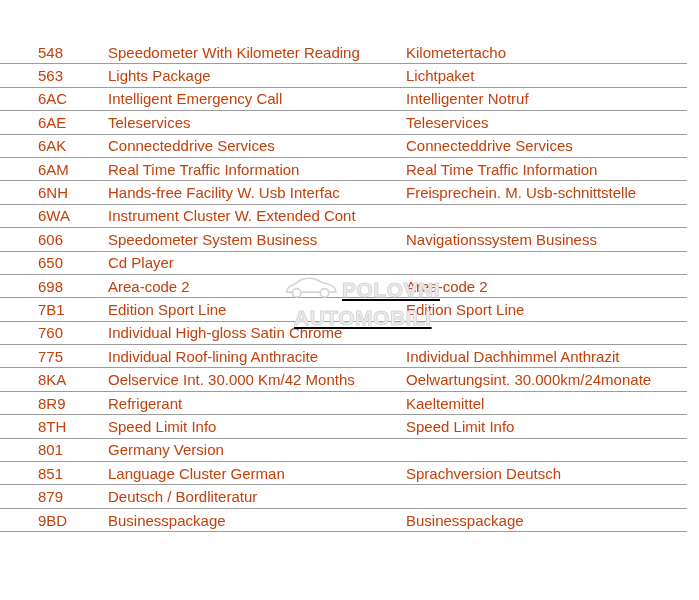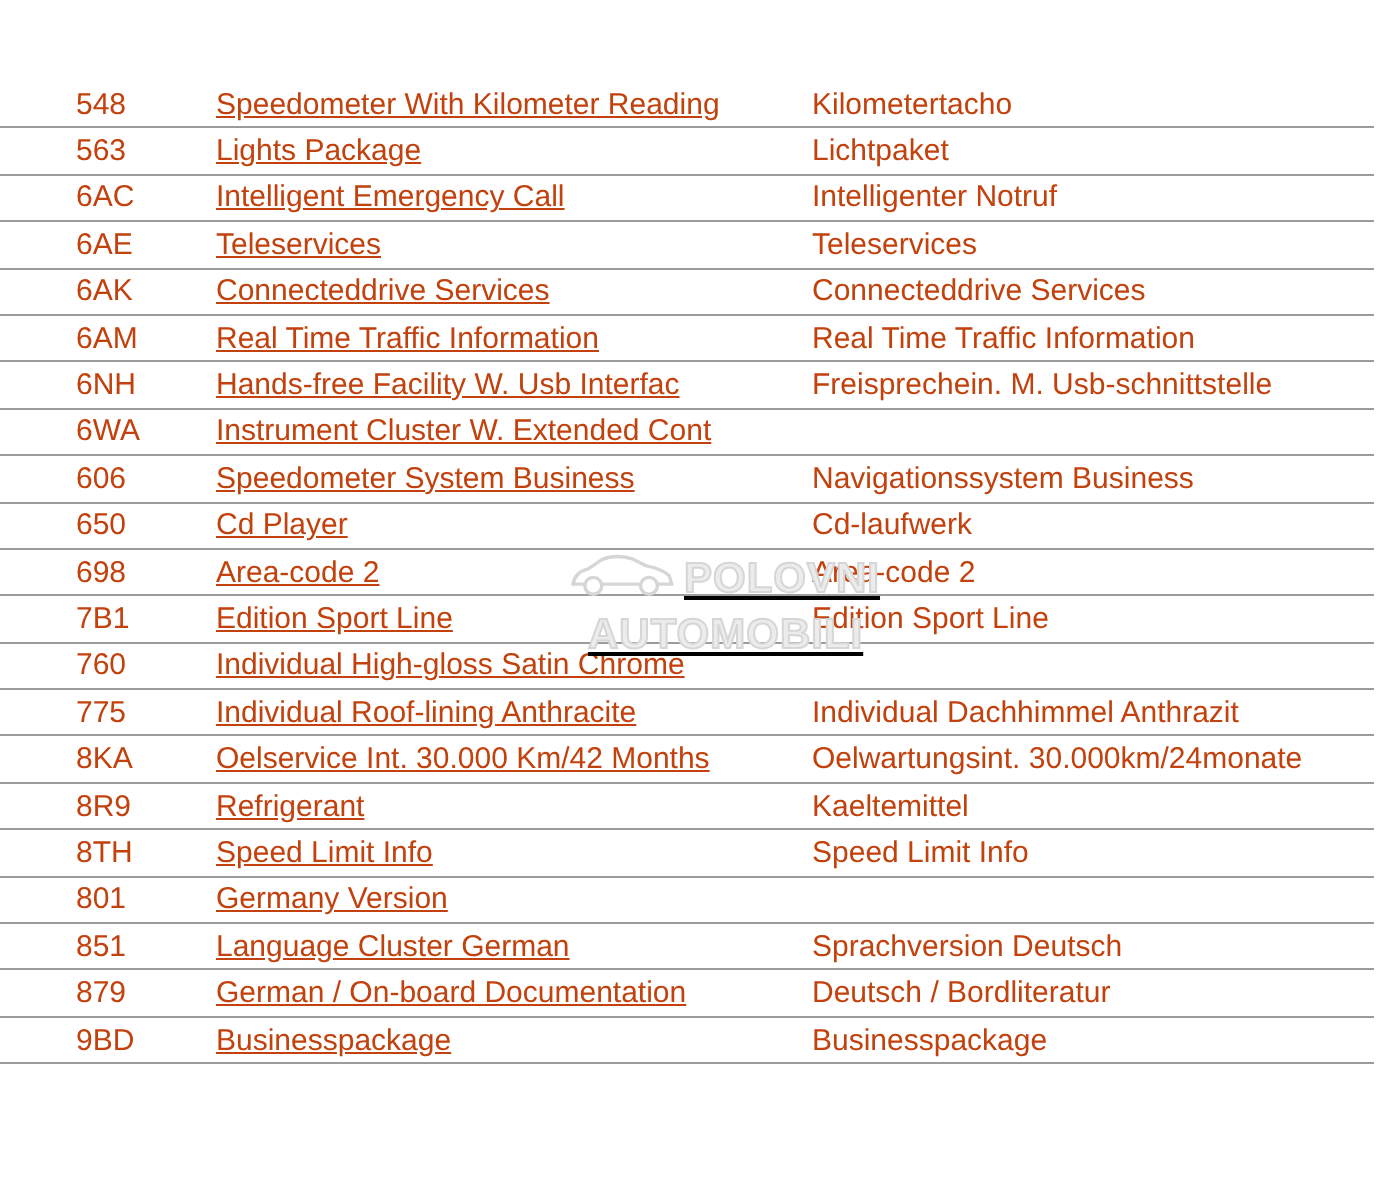--- a/index.html
+++ b/index.html
@@ -19,21 +19,21 @@
     display: flex;
     align-items: center;
     height: 23.4px;
     border-bottom: 1px solid #9c9c9c;
     font-size: 15px;
     color: #c2410c;
     white-space: nowrap;
     background: transparent;
   }
   .cell-code   { margin-left: 38px; width: 70px; flex: none; }
-  .cell-en     { width: 298px; flex: none; overflow: hidden; text-decoration: underline; }
+  .cell-en     { width: 298px; flex: none; overflow: hidden; }
   .cell-de     { flex: 1; overflow: hidden; }
   .watermark {
     position: absolute;
     left: 284px; top: 274px;
     width: 150px;
     pointer-events: none;
     z-index: 2;
     text-decoration: underline;
   }
   .wm-line1 {
@@ -105,21 +105,20 @@
       <span class="cell-en">Instrument Cluster W. Extended Cont</span>
     </div>
     <div class="row">
       <span class="cell-code">606</span>
       <span class="cell-en">Speedometer System Business</span>
       <span class="cell-de">Navigationssystem Business</span>
     </div>
     <div class="row">
       <span class="cell-code">650</span>
       <span class="cell-en">Cd Player</span>
-      <span class="cell-de">Cd-laufwerk</span>
     </div>
     <div class="row">
       <span class="cell-code">698</span>
       <span class="cell-en">Area-code 2</span>
       <span class="cell-de">Area-code 2</span>
     </div>
     <div class="row">
       <span class="cell-code">7B1</span>
       <span class="cell-en">Edition Sport Line</span>
       <span class="cell-de">Edition Sport Line</span>
@@ -152,21 +151,20 @@
       <span class="cell-code">801</span>
       <span class="cell-en">Germany Version</span>
     </div>
     <div class="row">
       <span class="cell-code">851</span>
       <span class="cell-en">Language Cluster German</span>
       <span class="cell-de">Sprachversion Deutsch</span>
     </div>
     <div class="row">
       <span class="cell-code">879</span>
-      <span class="cell-en">German / On-board Documentation</span>
       <span class="cell-de">Deutsch / Bordliteratur</span>
     </div>
     <div class="row">
       <span class="cell-code">9BD</span>
       <span class="cell-en">Businesspackage</span>
       <span class="cell-de">Businesspackage</span>
     </div>
   </div>
 
 <div class="watermark">

